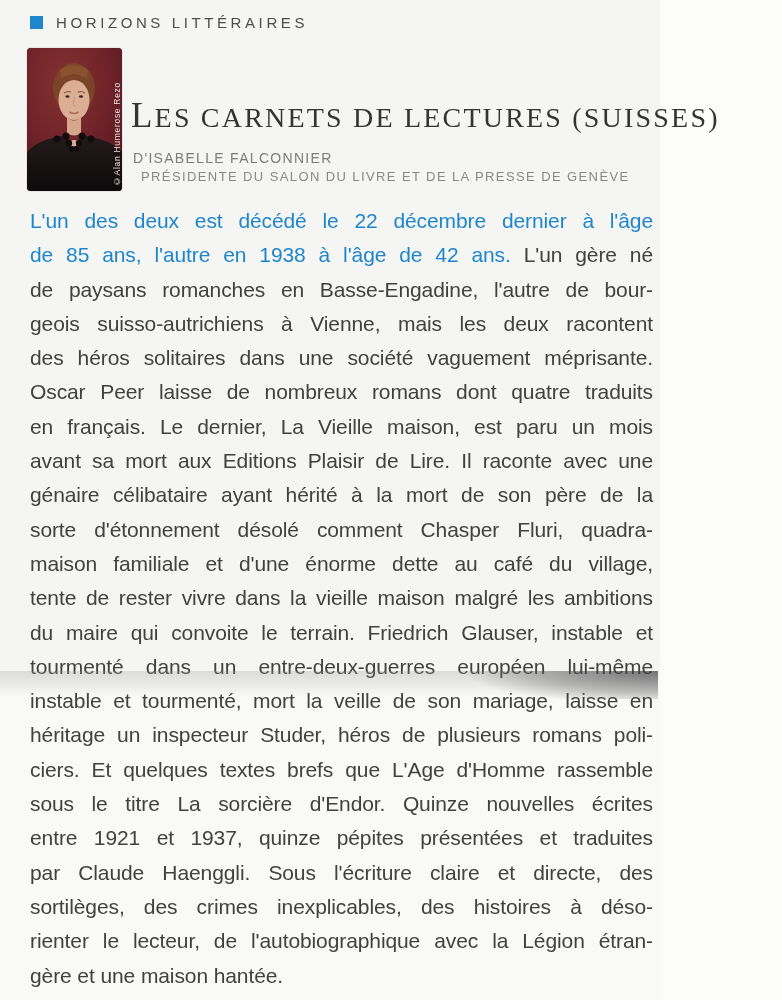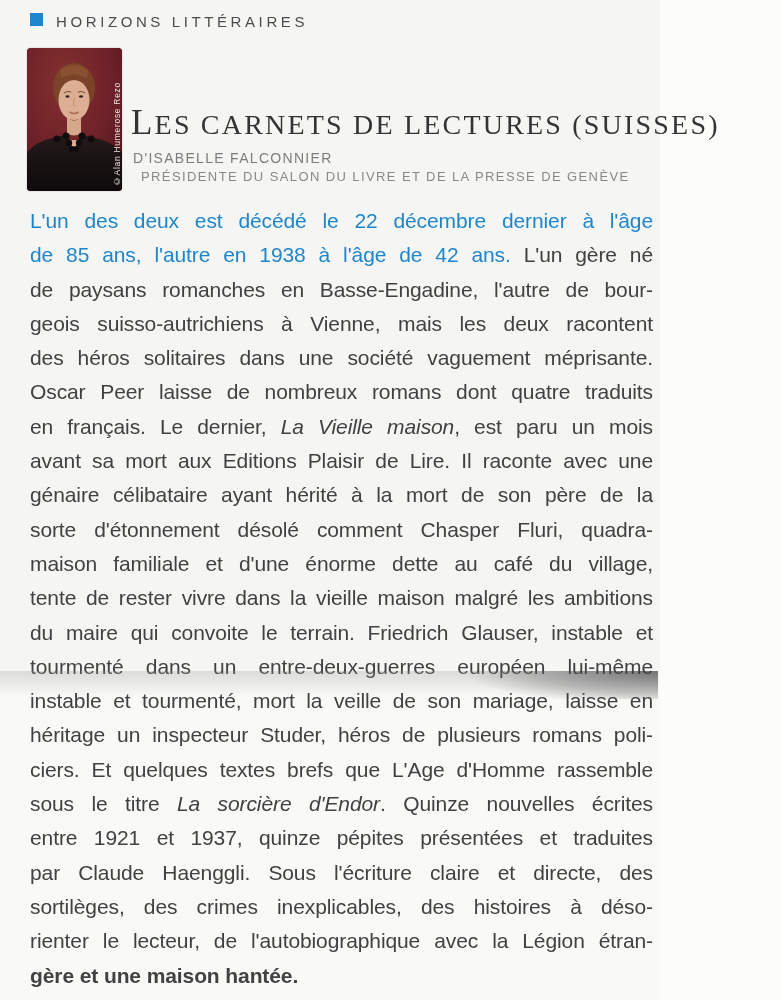--- a/index.html
+++ b/index.html
@@ -9,21 +9,21 @@
     font-family:"Liberation Sans",sans-serif;
     -webkit-font-smoothing:antialiased;
   }
   .scan-col{
     position:absolute;left:0;top:0;width:660px;height:1000px;
     background:linear-gradient(to bottom,#f5f5f3 0%,#f5f5f3 66%,#f9f9f7 70%,#f9f9f7 100%);
   }
   
   .section-header{
     position:absolute;left:30px;top:13px;height:18px;
-    display:flex;
+    display:flex;align-items:center;
   }
   .bullet{
     width:13px;height:13px;display:inline-block;background:var(--accent,#1d82c8);
     margin-right:13px;flex:0 0 auto;
   }
   .section-label{
     font-size:15px;letter-spacing:3.6px;color:#4c4c4c;font-weight:500;
     white-space:nowrap;
   }
   
@@ -34,21 +34,21 @@
   }
   .photo svg{display:block;width:100%;height:100%;}
   .credit{
     position:absolute;right:0px;bottom:5px;
     writing-mode:vertical-rl;transform:rotate(180deg);
     font-size:8.5px;letter-spacing:0.7px;color:#ece0dc;
     white-space:nowrap;
   }
   
   .title{
-    position:absolute;left:131px;top:106px;width:645px;
+    position:absolute;left:131px;top:99px;width:645px;
     font-family:"Liberation Serif",serif;
     font-size:28px;line-height:34px;letter-spacing:2.2px;
     color:#343434;font-weight:400;margin:0;white-space:nowrap;
   }
   .title::first-letter{font-size:35px;}
   .byline{
     position:absolute;left:133px;top:150px;
     font-size:14px;letter-spacing:1.3px;color:#7c7c7c;white-space:nowrap;
   }
   .role{
@@ -57,23 +57,23 @@
   }
   
   .article{
     position:absolute;left:30px;top:204px;width:623px;
     font-size:21px;line-height:34.3px;letter-spacing:-0.1px;
     color:var(--ink,#414141);
   }
   .line{
     height:34.3px;text-align:justify;text-align-last:justify;
   }
-  .line.last{text-align-last:left;font-weight:bold;}
+  .line.last{text-align-last:left;}
   .seg-lead{color:var(--accent,#1d82c8);font-weight:normal;}
-  .seg-italic{font-style:italic;}
+  .seg-italic{}
   
   .seam-band{
     position:absolute;left:0;top:671px;width:658px;height:30px;
     background:linear-gradient(to bottom,rgba(150,150,148,0.28),rgba(150,150,148,0) 85%);
     pointer-events:none;z-index:5;
   }
   .seam-corner{
     position:absolute;left:450px;top:671px;width:208px;height:28px;
     background:radial-gradient(130% 170% at 100% 0%,rgba(40,40,42,0.58) 0%,rgba(60,60,62,0.30) 45%,rgba(60,60,62,0) 72%);
     pointer-events:none;z-index:6;

